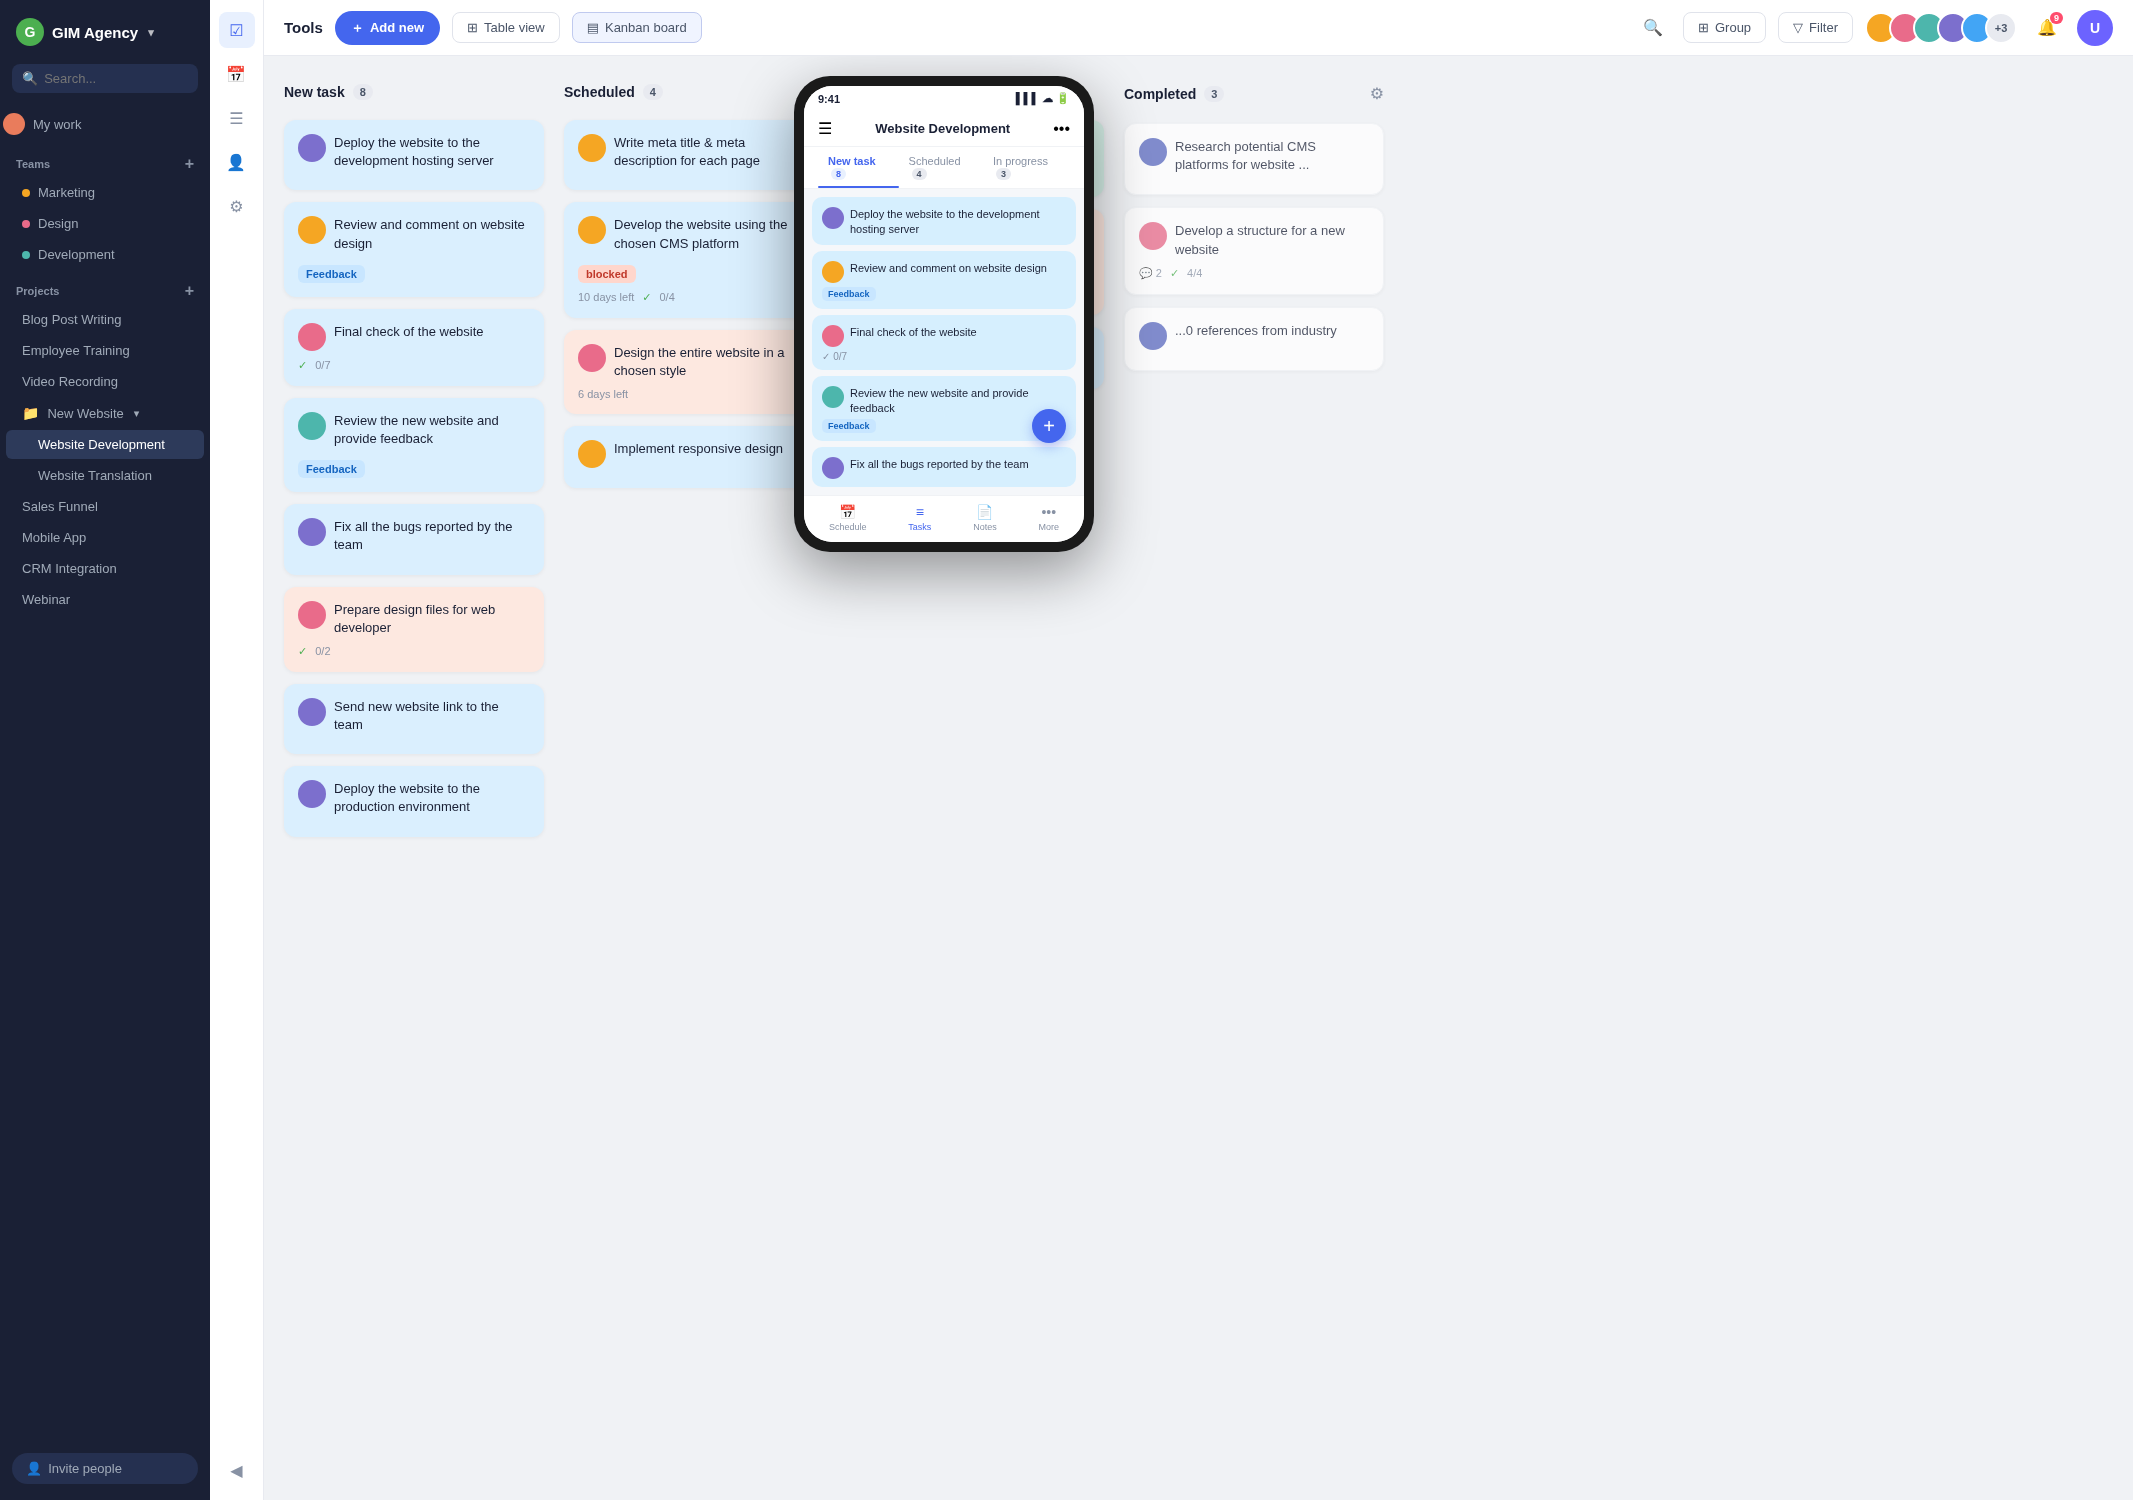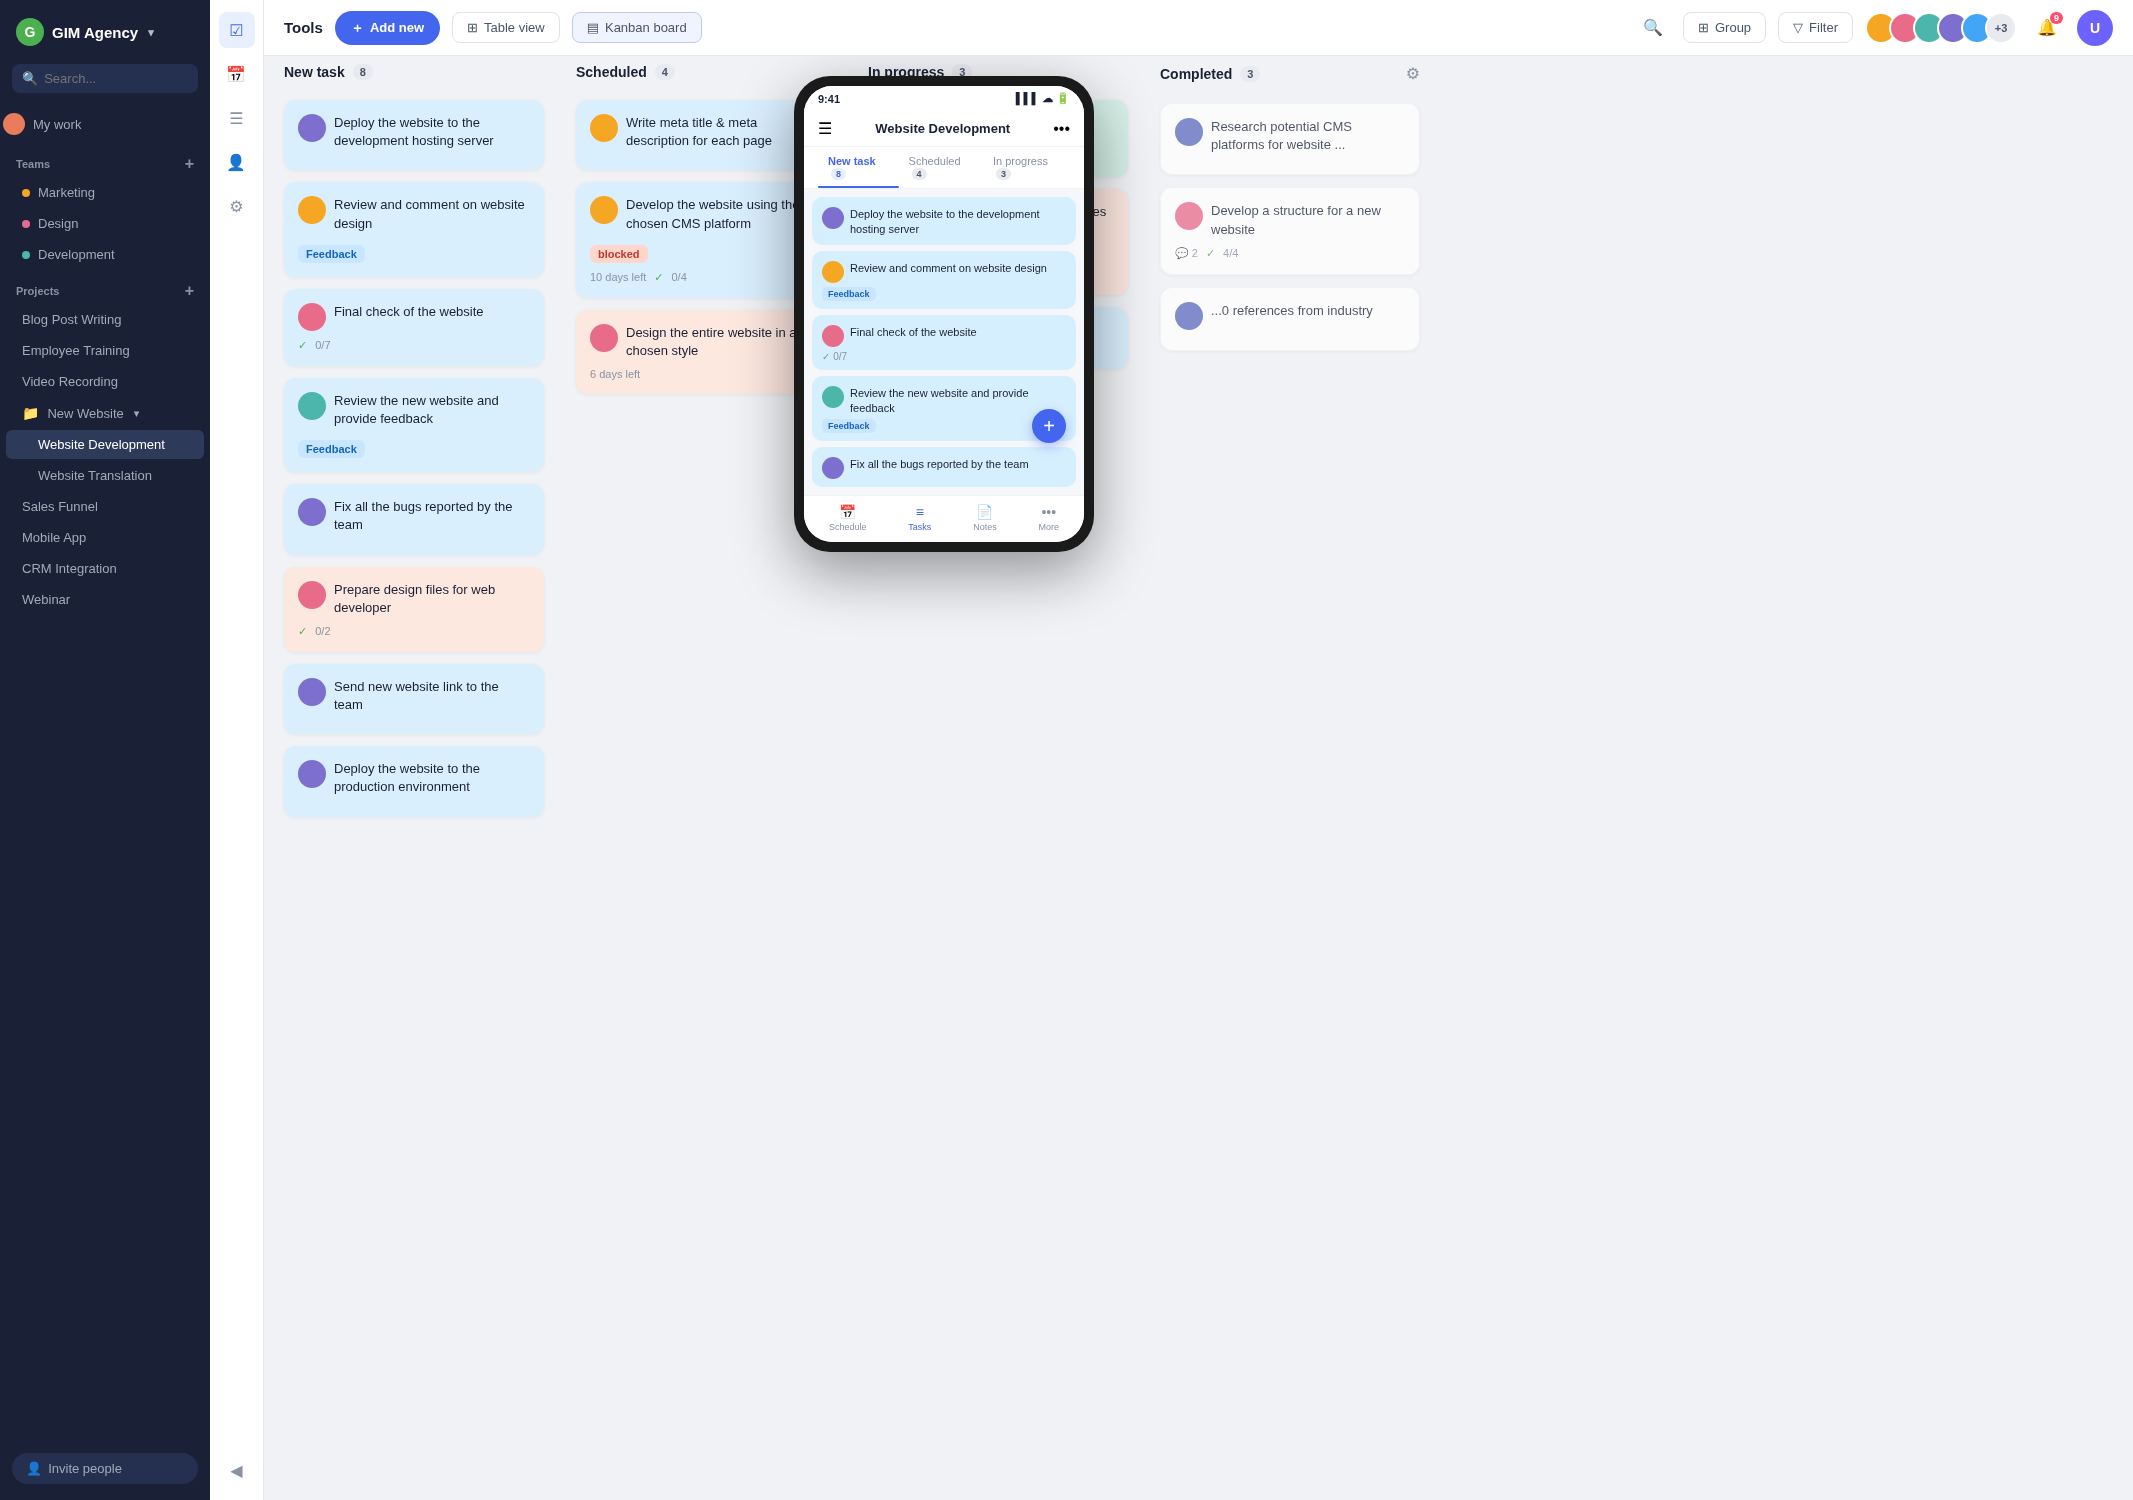--- a/index.html
+++ b/index.html
@@ -124,21 +124,21 @@
     }
     .topbar-user-avatar {
       width: 36px; height: 36px; border-radius: 50%; background: #6c63ff;
       display: flex; align-items: center; justify-content: center;
       color: #fff; font-size: 14px; font-weight: 600; cursor: pointer;
     }
 
     
     .kanban {
       flex: 1; overflow-x: auto; overflow-y: hidden;
-      display: flex; gap: 12px; padding: 4px 20px;
+      display: flex; gap: 0; padding: 24px 20px;
       position: relative;
     }
     .kanban-col {
       width: 260px; flex-shrink: 0; display: flex; flex-direction: column; gap: 12px;
       margin-right: 20px;
     }
     .kanban-col-header {
       display: flex; align-items: center; gap: 8px;
       padding: 4px 0 8px;
     }
@@ -494,20 +494,26 @@
       </div>
       <div class="task-card peach">
         <div class="task-card-header">
           <div class="task-avatar av-pink"></div>
           <span class="task-title">Design the entire website in a chosen style</span>
         </div>
         <div class="task-meta">
           <span>6 days left</span>
         </div>
       </div>
+      <div class="task-card blue">
+        <div class="task-card-header">
+          <div class="task-avatar av-orange"></div>
+          <span class="task-title">Implement responsive design</span>
+        </div>
+      </div>
     </div>
 
     <div class="kanban-col">
       <div class="kanban-col-header">
         <span class="col-title">In progress</span>
         <span class="col-count">3</span>
       </div>
       <div class="task-card" style="background:#d6f0e8;border:none;">
         <div class="task-card-header">
           <div class="task-avatar av-pink"></div>

